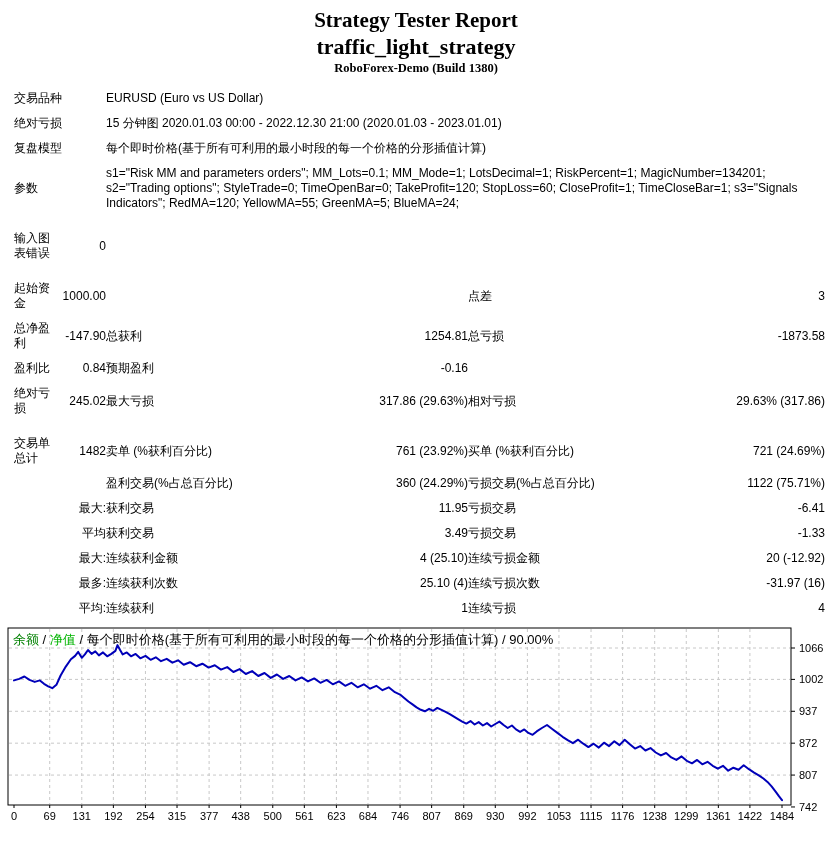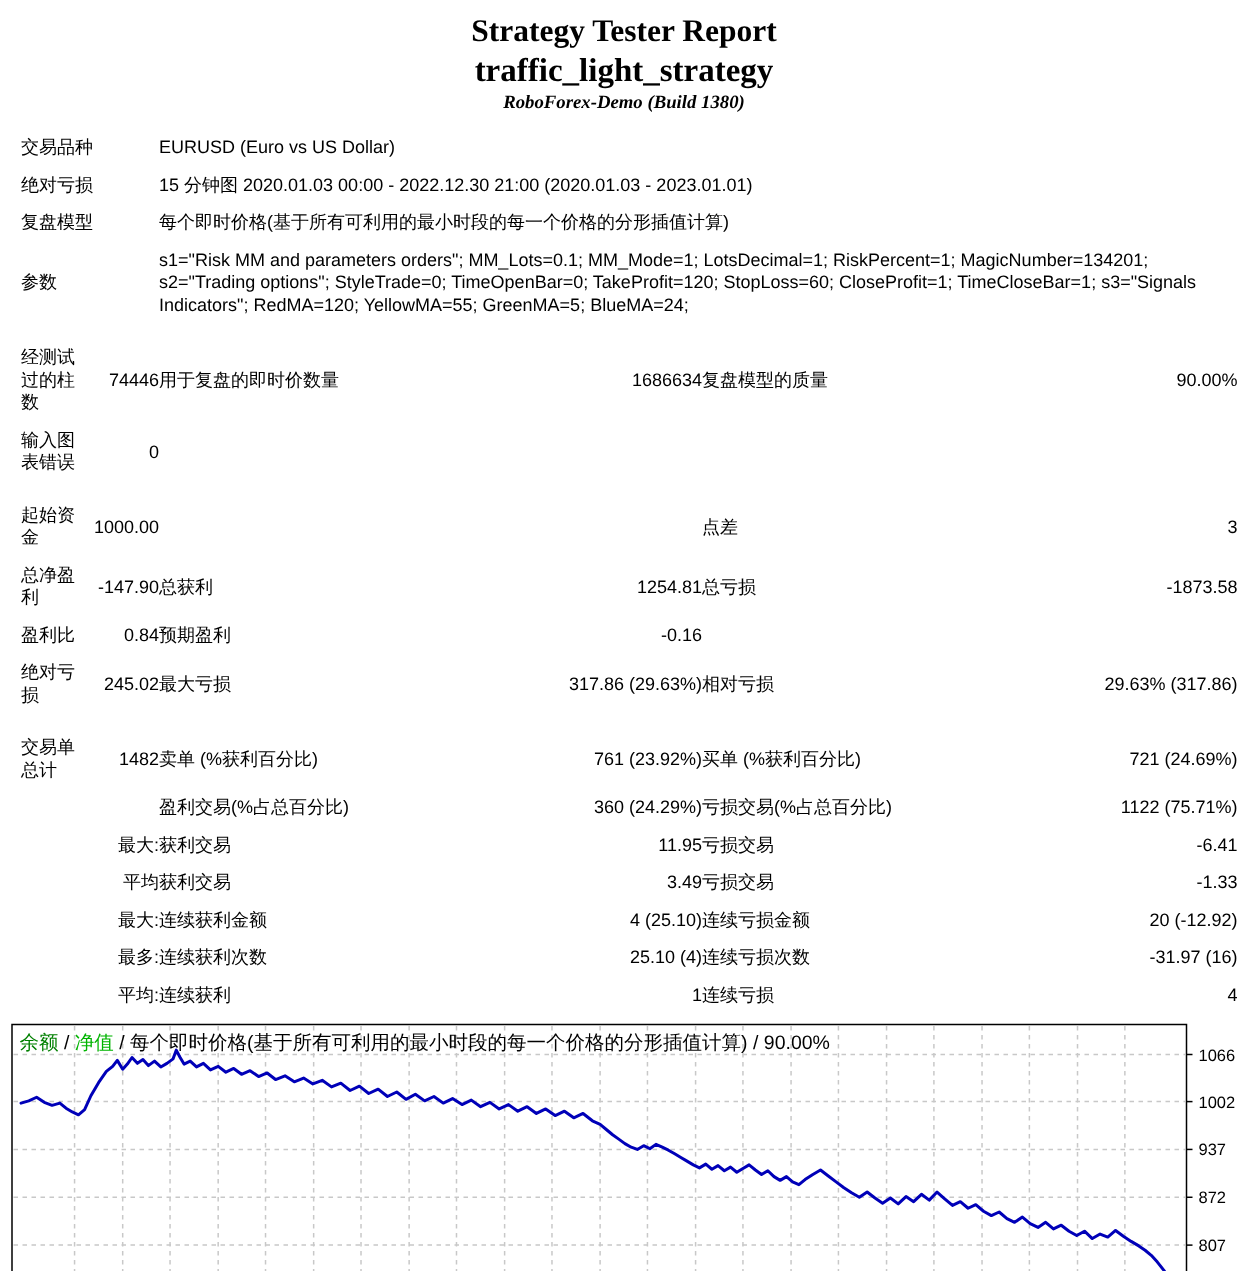--- a/index.html
+++ b/index.html
@@ -1,20 +1,20 @@
 <!DOCTYPE html>
 <html><head>
 <meta charset="utf-8">
 <style>
   html,body{margin:0;padding:0;background:#ffffff;color:#000;}
   body{width:832px;font-family:"Liberation Sans","DejaVu Sans",sans-serif;font-size:12px;}
   .titles{text-align:center;font-family:"Liberation Serif","DejaVu Serif",serif;}
   .titles h1{font-size:21px;margin:8px 0 1px;font-weight:bold;}
   .titles h2{font-size:22px;margin:1px 0;font-weight:bold;}
-  .titles h3{font-size:12.5px;margin:1px 0 6px;font-weight:bold;font-style:italic;}
+  .titles h3{font-size:12.5px;margin:1px 0 6px;font-weight:bold;}
   table.summary{border-collapse:collapse;table-layout:fixed;width:811px;margin:10px 0 6px 14px;}
   table.summary col.c1{width:46px;}
   table.summary col.c2{width:46px;}
   table.summary col.c3{width:268px;}
   table.summary col.c4{width:94px;}
   table.summary col.c5{width:250px;}
   table.summary col.c6{width:107px;}
   table.summary td{padding:5px 0;line-height:15px;vertical-align:middle;word-wrap:break-word;}
   td.lbl{text-align:left;}
   td.num{text-align:right;}
@@ -55,28 +55,20 @@
     <td class="lbl" colspan="2">复盘模型</td>
     <td class="lbl2" colspan="4">每个即时价格(基于所有可利用的最小时段的每一个价格的分形插值计算)</td>
   </tr>
   <tr>
     <td class="lbl" colspan="2">参数</td>
     <td class="lbl2" colspan="4">s1="Risk MM and parameters orders"; MM_Lots=0.1; MM_Mode=1; LotsDecimal=1; RiskPercent=1; MagicNumber=134201; s2="Trading options"; StyleTrade=0; TimeOpenBar=0; TakeProfit=120; StopLoss=60; CloseProfit=1; TimeCloseBar=1; s3="Signals Indicators"; RedMA=120; YellowMA=55; GreenMA=5; BlueMA=24;</td>
   </tr>
   <tr class="sp">
         <td colspan="6"></td>
       </tr>
-  <tr>
-    <td class="lbl">经测试过的柱数</td>
-    <td class="num">74446</td>
-    <td class="lbl2">用于复盘的即时价数量</td>
-    <td class="num">1686634</td>
-    <td class="lbl2">复盘模型的质量</td>
-    <td class="num">90.00%</td>
-  </tr>
   <tr>
     <td class="lbl">输入图表错误</td>
     <td class="num">0</td>
     <td class="lbl2"></td>
         <td class="num"></td>
         <td class="lbl2"></td>
         <td class="num"></td>
   </tr>
   <tr class="sp">
         <td colspan="6"></td>

